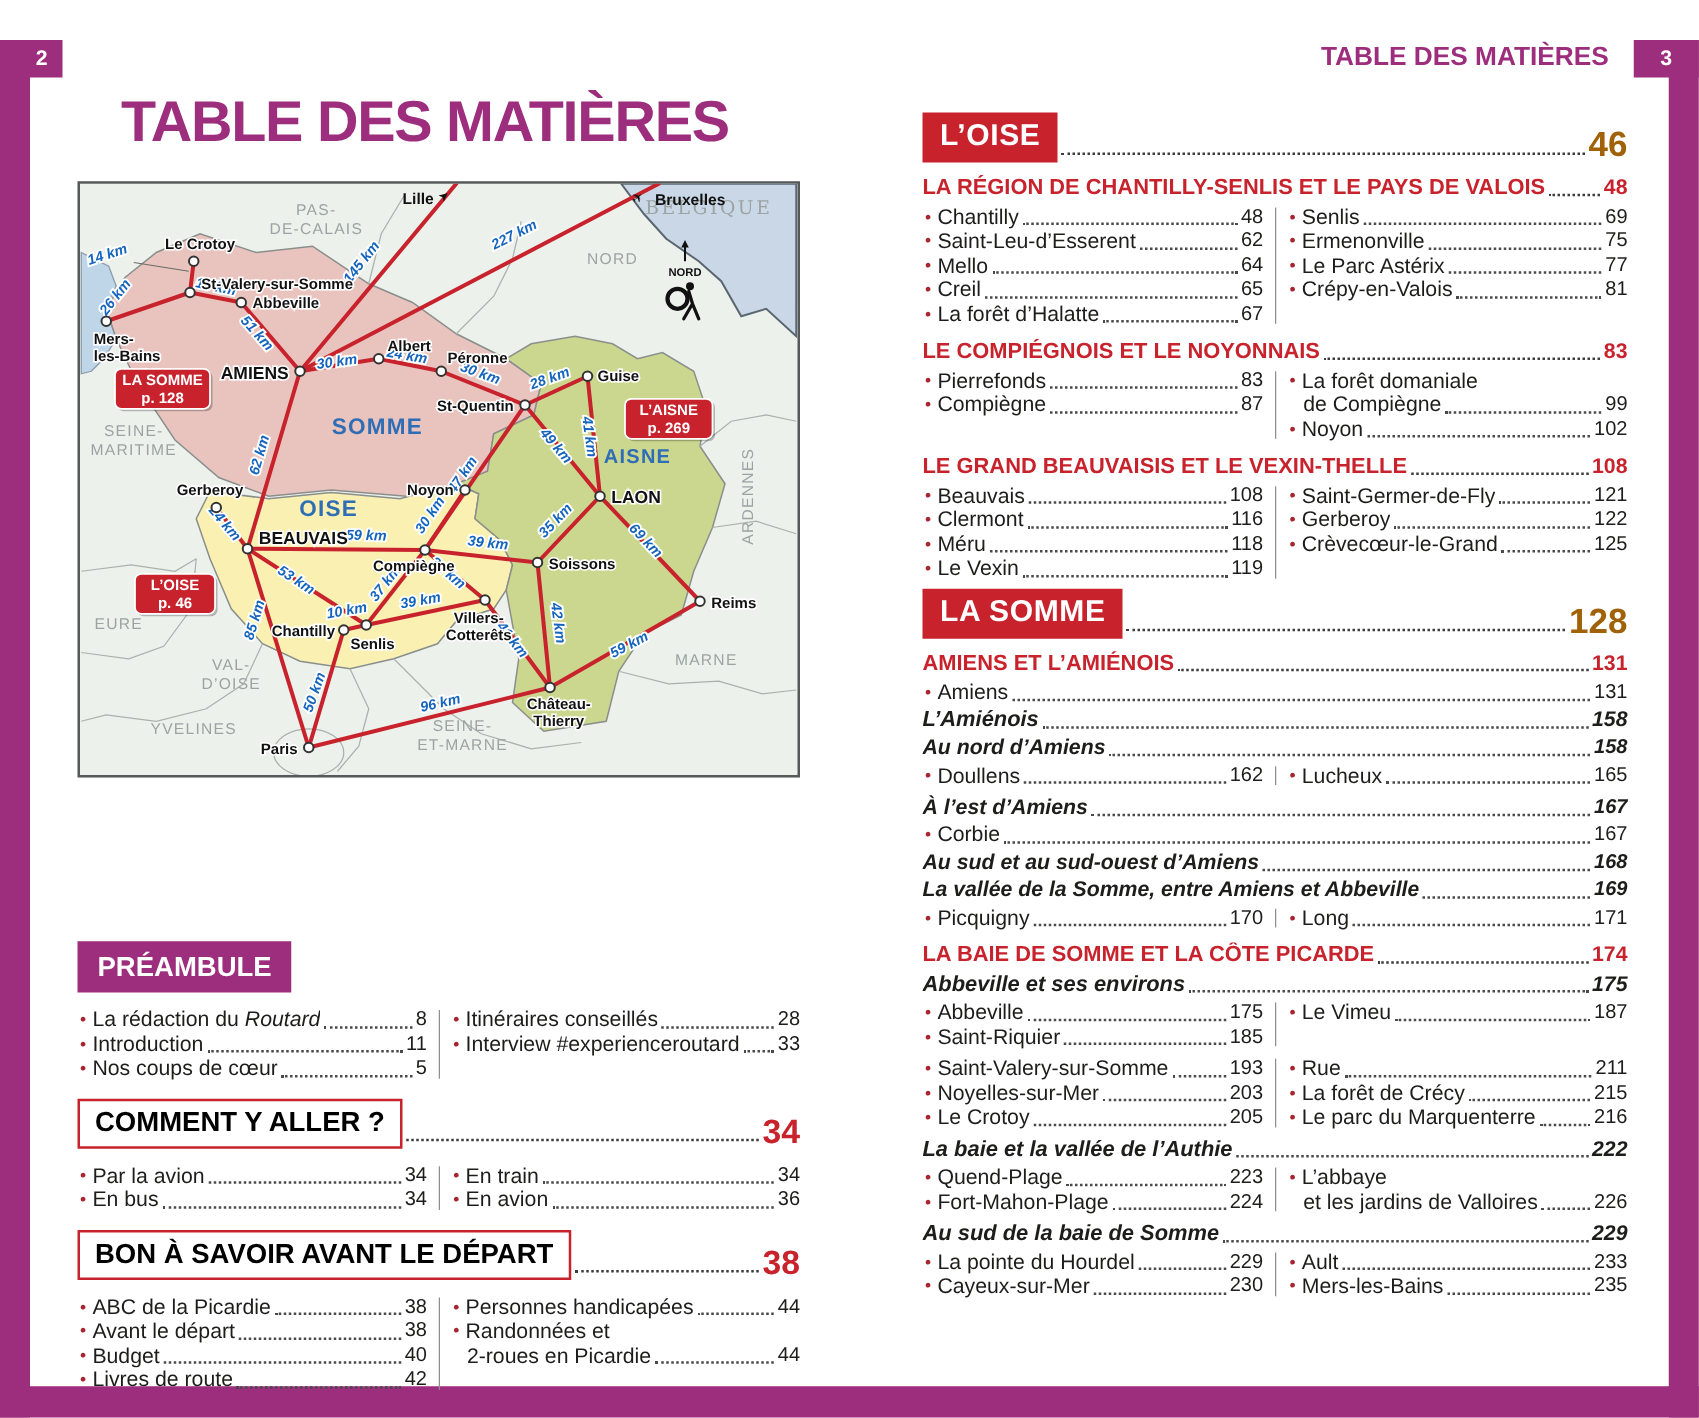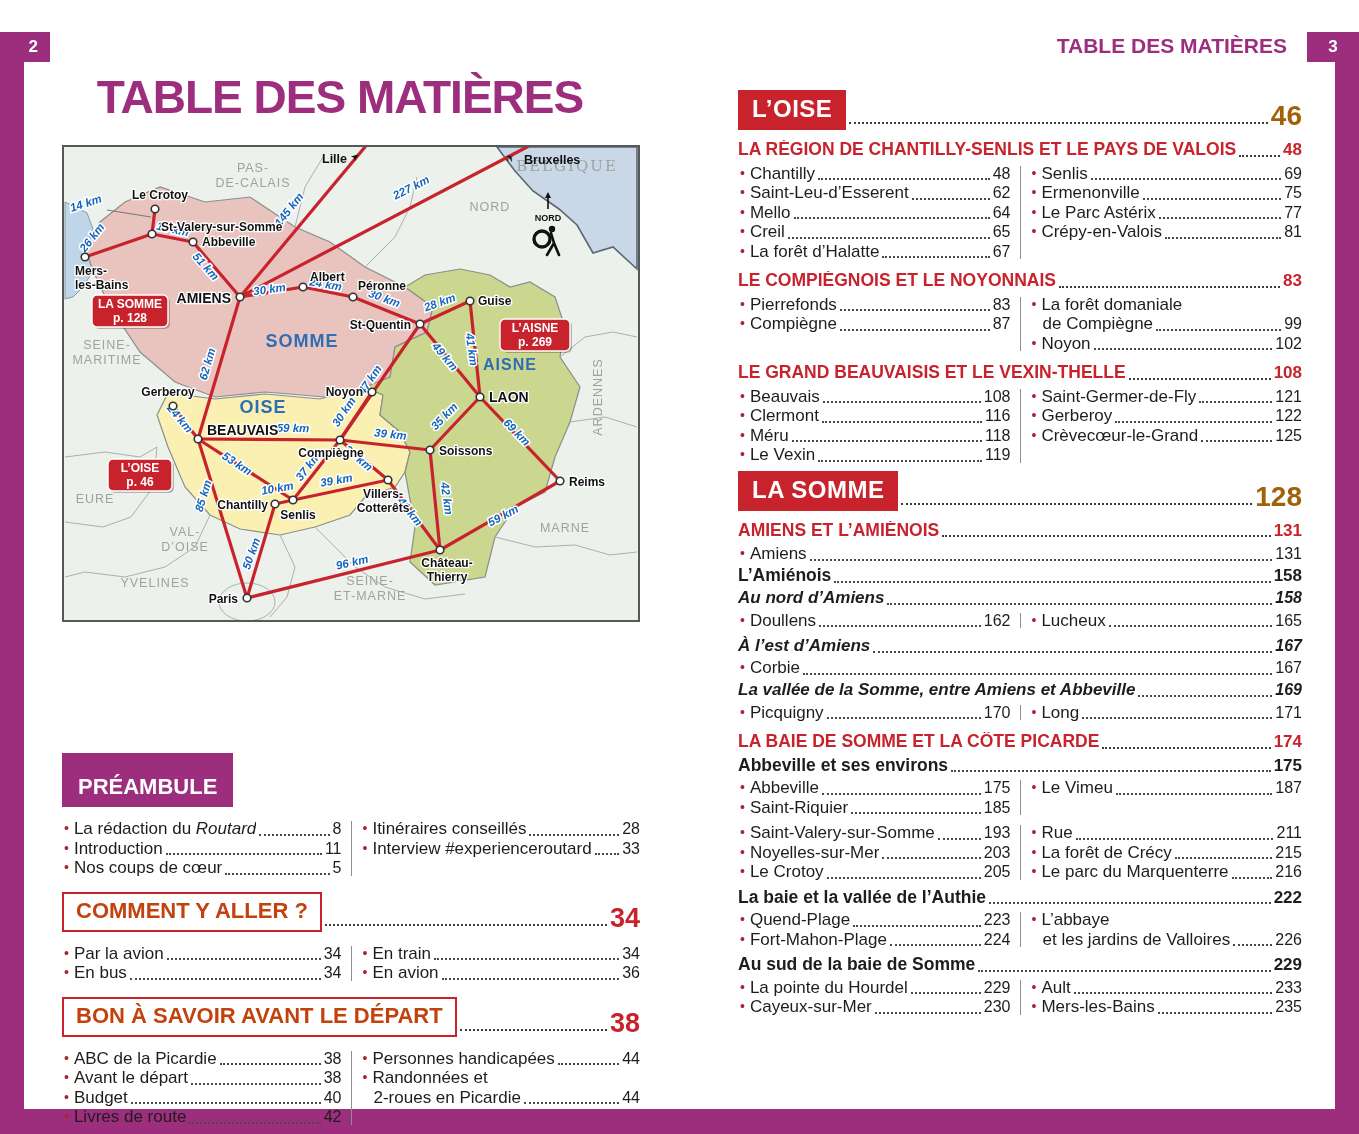--- a/index.html
+++ b/index.html
@@ -28,40 +28,40 @@
   .leader{flex:1;min-width:10px;border-bottom:2px dotted #4a4a4a;margin:0 3px 3px 3px;}
   .pg{font-size:16px;white-space:nowrap;}
   .ind{padding-left:13px;}
   .cols{display:flex;margin:3px 0 6px;}
   .col{flex:1;min-width:0;}
   .col-div{width:1px;background:#8f8f8f;margin:2px 9px;}
   
   .heading-row{font-weight:bold;color:#c8232d;font-size:17.5px;margin:10px 0 4px;text-align:center;}
   .heading-row .pg{color:#c8232d;font-weight:bold;font-size:17px;}
   .heading-row .leader{border-bottom-color:#3c3c3c;}
-  .bold-row{font-weight:bold;font-size:17.5px;margin:2.5px 0;}
+  .bold-row{font-weight:bold;font-size:17.5px;margin:2.5px 0;font-style:italic;}
   .bold-row .pg{font-weight:bold;font-size:17px;}
   .italic-row{font-style:italic;font-weight:bold;font-size:17px;margin:2.5px 0;}
   .italic-row .pg{font-style:italic;font-weight:bold;}
   .full-row{margin:1px 0;}
   .chapter{display:flex;align-items:flex-end;margin:2px 0 8px;}
   .chapter.first{margin-top:0;}
   .chapbox{background:#c8232d;color:#fff;font-weight:bold;font-size:24px;
            padding:5px 14px 7px;letter-spacing:.5px;}
   .chapter .leader{border-bottom-color:#3c3c3c;margin-bottom:6px;}
   .chap-pg{color:#a16207;font-weight:bold;font-size:28px;line-height:28px;}
   
   #left-sections{position:absolute;left:62px;top:753px;width:578px;}
   #right-toc{position:absolute;left:738px;top:90px;width:564px;}
   
   .sec{margin-bottom:14px;}
   .sec-head-row{display:flex;align-items:flex-end;margin-bottom:12px;}
   .sec-head{font-weight:bold;font-size:22px;}
-  .sec-head.purple{background:#9d2e7e;color:#fff;padding:21px 16px 7px;}
-  .sec-head.outline{border:2px solid #c8232d;color:#c2410c;padding:4px 12px 6px;}
+  .sec-head.purple{background:#9d2e7e;color:#fff;padding:8px 16px 7px;}
+  .sec-head.outline{border:2px solid #c8232d;color:#000000;padding:4px 12px 6px;}
   .sec-head-row .leader{border-bottom-color:#3c3c3c;margin-bottom:6px;}
   .sec-pg{color:#c8232d;font-weight:bold;font-size:27px;line-height:27px;}
 </style>
 </head>
 <body>
 
 <div class="edge-bar bar-left"></div>
 <div class="edge-bar bar-right"></div>
 <div class="edge-bar bar-bottom"></div>
 <div class="page-tab tab-left">2</div>
@@ -638,20 +638,25 @@
     </div>
     <div class="full-row">
       <div class="row">
         <span class="bullet">•</span>
         <span class="txt">Corbie</span>
         <span class="leader"></span>
         <span class="pg">167</span>
       </div>
     </div>
     <div class="row italic-row">
+      <span class="txt">Au sud et au sud-ouest d’Amiens</span>
+      <span class="leader"></span>
+      <span class="pg">168</span>
+    </div>
+    <div class="row italic-row">
       <span class="txt">La vallée de la Somme, entre Amiens et Abbeville</span>
       <span class="leader"></span>
       <span class="pg">169</span>
     </div>
     <div class="cols">
       <div class="col">
         <div class="row">
           <span class="bullet">•</span>
           <span class="txt">Picquigny</span>
           <span class="leader"></span>

